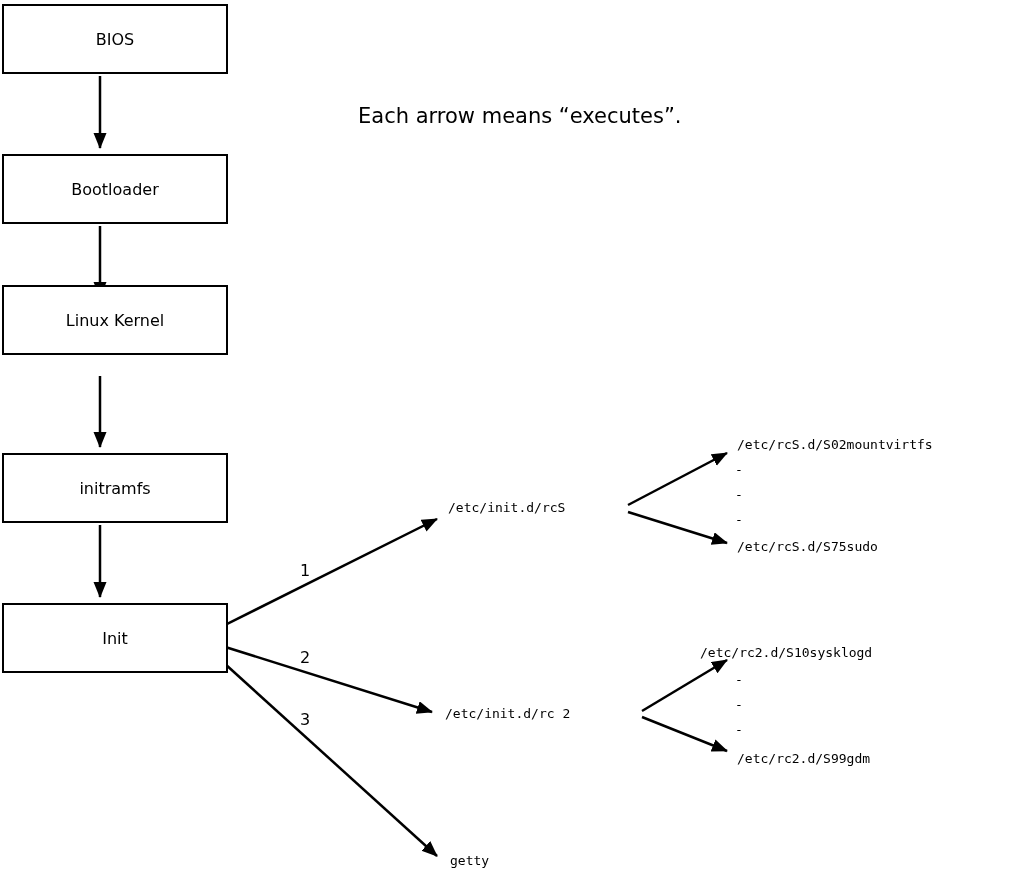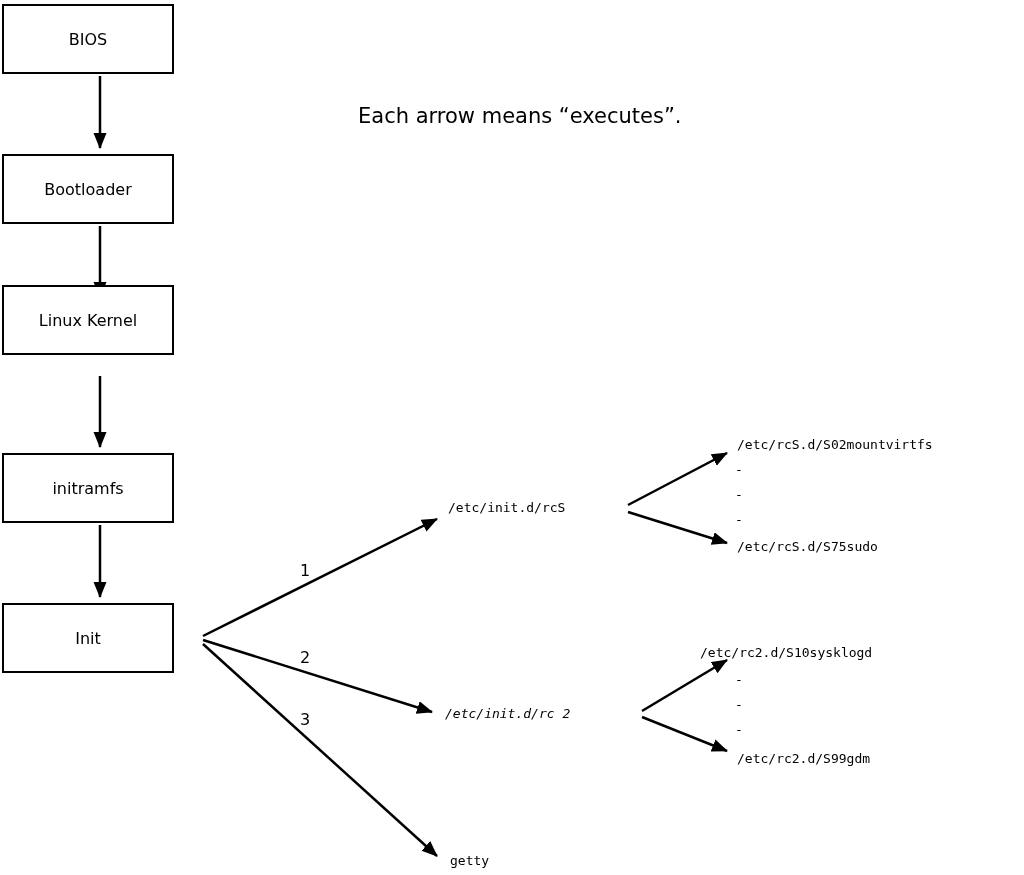--- a/index.html
+++ b/index.html
@@ -13,21 +13,21 @@
     overflow: hidden;
   }
   svg.arrows-layer {
     position: absolute;
     left: 0; top: 0;
     width: 1024px; height: 875px;
   }
   .box {
     position: absolute;
     left: 2px;
-    width: 172px;
+    width: 226px;
     height: 70px;
     border: 2px solid #000000;
     background: #ffffff;
     box-sizing: border-box;
     display: flex;
     align-items: center;
     justify-content: center;
     font-size: 16px;
   }
   .note {
@@ -92,21 +92,21 @@
   </div>
   <div class="box" style="top:603px;">
     <span>Init</span>
   </div>
 
   <div class="branch-num" style="left:300px; top:561px;">1</div>
   <div class="branch-num" style="left:300px; top:648px;">2</div>
   <div class="branch-num" style="left:300px; top:710px;">3</div>
 
   <div class="mono" style="left:448px; top:498px;">/etc/init.d/rcS</div>
-  <div class="mono" style="left:445px; top:704px;font-style:italic;">/etc/init.d/rc 2</div>
+  <div class="mono" style="left:445px; top:704px;">/etc/init.d/rc 2</div>
   <div class="mono" style="left:450px; top:851px;">getty</div>
 
   <div class="mono" style="left:737px; top:435px;">/etc/rcS.d/S02mountvirtfs</div>
   <div class="mono" style="left:735px; top:460px;">-</div>
   <div class="mono" style="left:735px; top:485px;">-</div>
   <div class="mono" style="left:735px; top:510px;">-</div>
   <div class="mono" style="left:737px; top:537px;">/etc/rcS.d/S75sudo</div>
 
   <div class="mono" style="left:700px; top:643px;text-align:right;">/etc/rc2.d/S10sysklogd</div>
   <div class="mono" style="left:735px; top:670px;">-</div>

